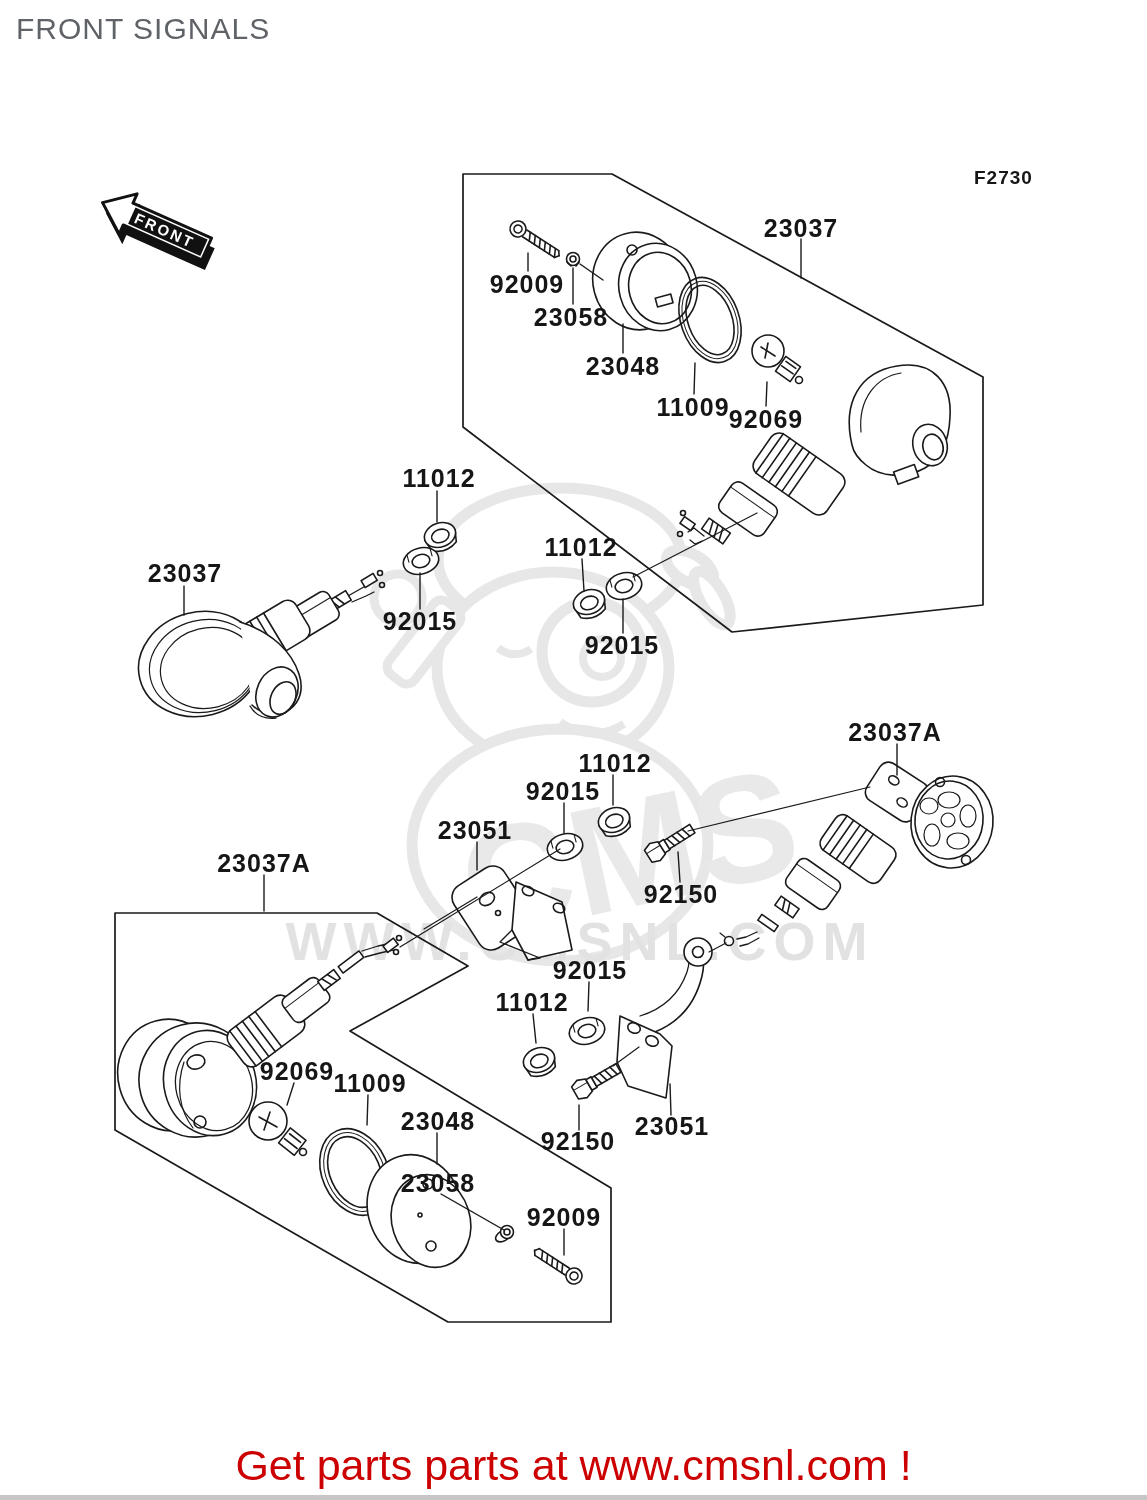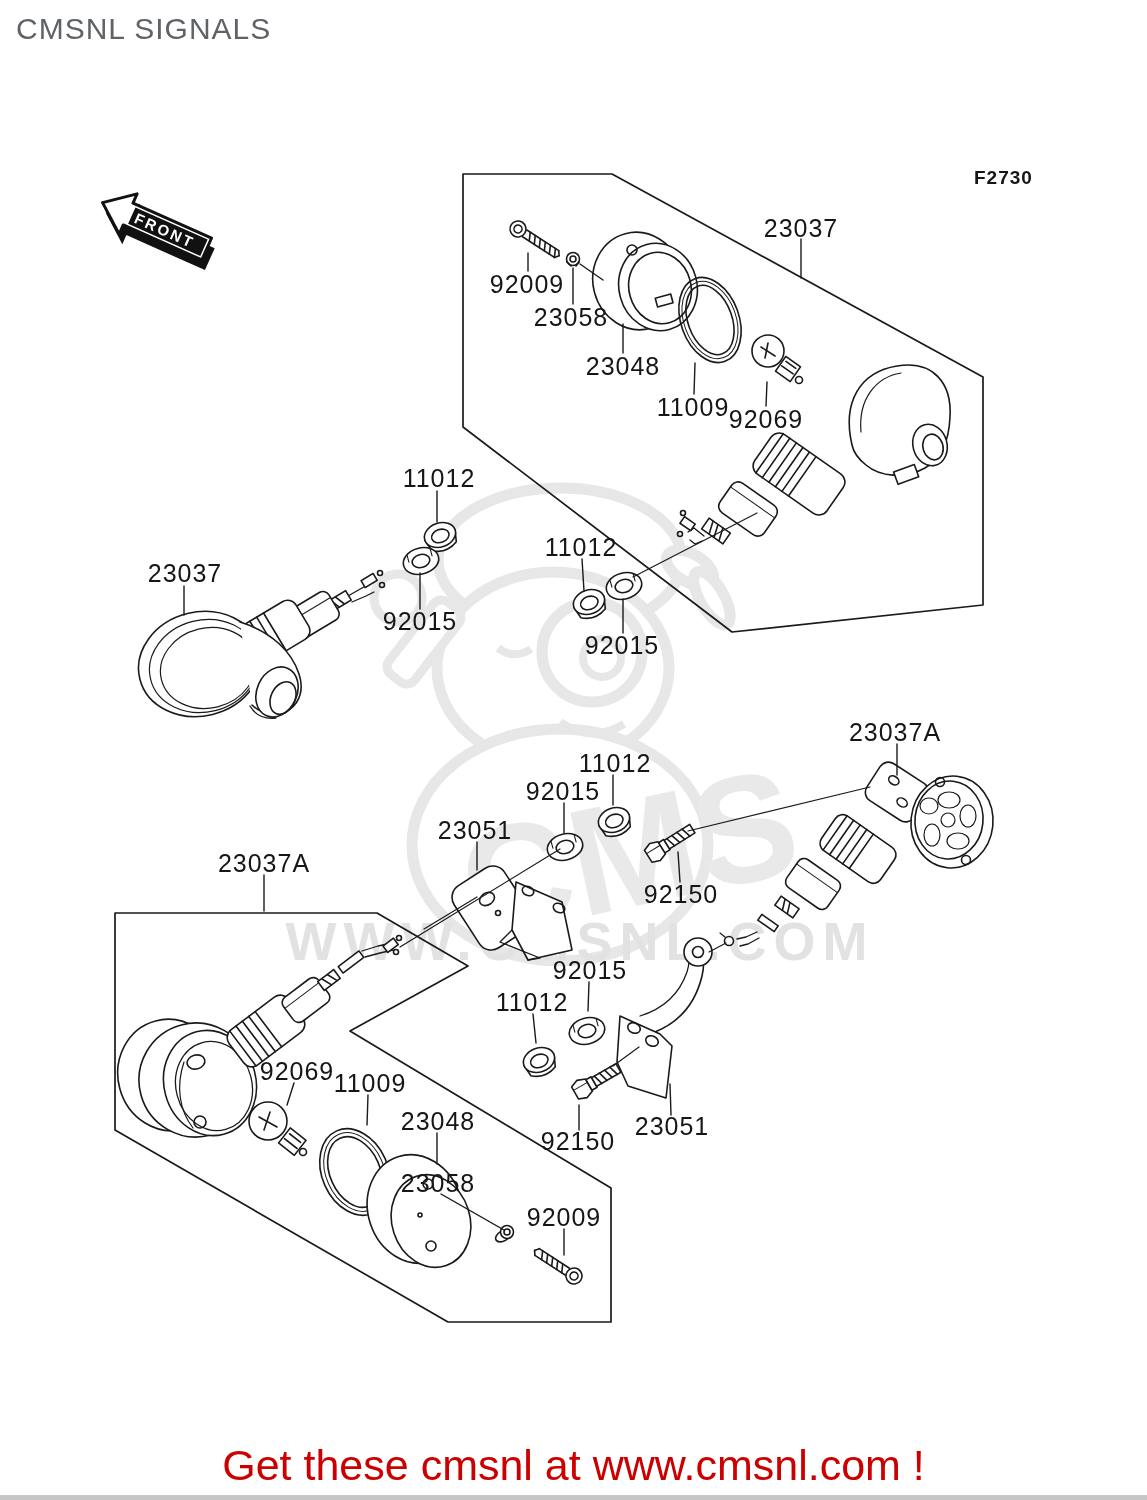--- a/index.html
+++ b/index.html
@@ -4,21 +4,21 @@
 <style>
   html,body{margin:0;padding:0;background:#ffffff;}
   .stage{position:relative;width:1147px;height:1500px;background:#ffffff;overflow:hidden;
          font-family:"Liberation Sans", sans-serif;}
   .layer{position:absolute;left:0;top:0;width:1147px;height:1500px;}
   svg{display:block;}
   .page-title{position:absolute;left:16px;top:12px;font-size:30px;color:#5f6367;
               letter-spacing:1px;white-space:nowrap;}
   .fig-code{position:absolute;left:974px;top:167px;font-size:19px;font-weight:bold;
             color:#161616;letter-spacing:1px;}
-  .callout{position:absolute;transform:translate(-50%,-50%);font-weight:normal;font-size:25px;
+  .callout{position:absolute;transform:translate(-50%,-50%);font-weight:bold;font-size:25px;
            color:#161616;letter-spacing:1px;white-space:nowrap;}
   .footer-note{position:absolute;left:0;top:1441px;width:100%;text-align:center;
                font-size:43px;color:#cc0000;white-space:nowrap;}
   .bottom-bar{position:absolute;left:0;top:1495px;width:100%;height:5px;background:#c6c6c6;}
   .wm-url{font-weight:bold;letter-spacing:7px;}
 </style>
 </head>
 <body>
 
 <div class="stage">
@@ -429,21 +429,21 @@
     <g stroke-width="1.2">
       <line x1="633" y1="577" x2="757" y2="513"></line>
       <line x1="560" y1="849" x2="400" y2="947"></line>
       <line x1="688" y1="831" x2="870" y2="787"></line>
       <line x1="613" y1="1066" x2="639" y2="1047"></line>
       <line x1="477" y1="897" x2="424" y2="929"></line>
       <line x1="726" y1="943" x2="709" y2="952"></line>
     </g>
   </svg>
 
-  <div class="page-title">CMSNL SIGNALS</div>
+  <div class="page-title">FRONT SIGNALS</div>
   <div class="fig-code">F2730</div>
   <div id="callouts" class="layer">
       <div class="callout" style="left: 801px; top: 228px;">23037</div>
       <div class="callout" style="left: 527px; top: 284px;">92009</div>
       <div class="callout" style="left: 571px; top: 317px;">23058</div>
       <div class="callout" style="left: 623px; top: 366px;">23048</div>
       <div class="callout" style="left: 693px; top: 407px;">11009</div>
       <div class="callout" style="left: 766px; top: 419px;">92069</div>
       <div class="callout" style="left: 439px; top: 478px;">11012</div>
       <div class="callout" style="left: 185px; top: 573px;">23037</div>
@@ -459,15 +459,15 @@
       <div class="callout" style="left: 590px; top: 970px;">92015</div>
       <div class="callout" style="left: 532px; top: 1002px;">11012</div>
       <div class="callout" style="left: 297px; top: 1071px;">92069</div>
       <div class="callout" style="left: 370px; top: 1083px;">11009</div>
       <div class="callout" style="left: 438px; top: 1121px;">23048</div>
       <div class="callout" style="left: 672px; top: 1126px;">23051</div>
       <div class="callout" style="left: 578px; top: 1141px;">92150</div>
       <div class="callout" style="left: 438px; top: 1183px;">23058</div>
       <div class="callout" style="left: 564px; top: 1217px;">92009</div>
     </div>
-  <div class="footer-note">Get these cmsnl at www.cmsnl.com !</div>
+  <div class="footer-note">Get parts parts at www.cmsnl.com !</div>
   <div class="bottom-bar"></div>
 </div>
 
 </body></html>

